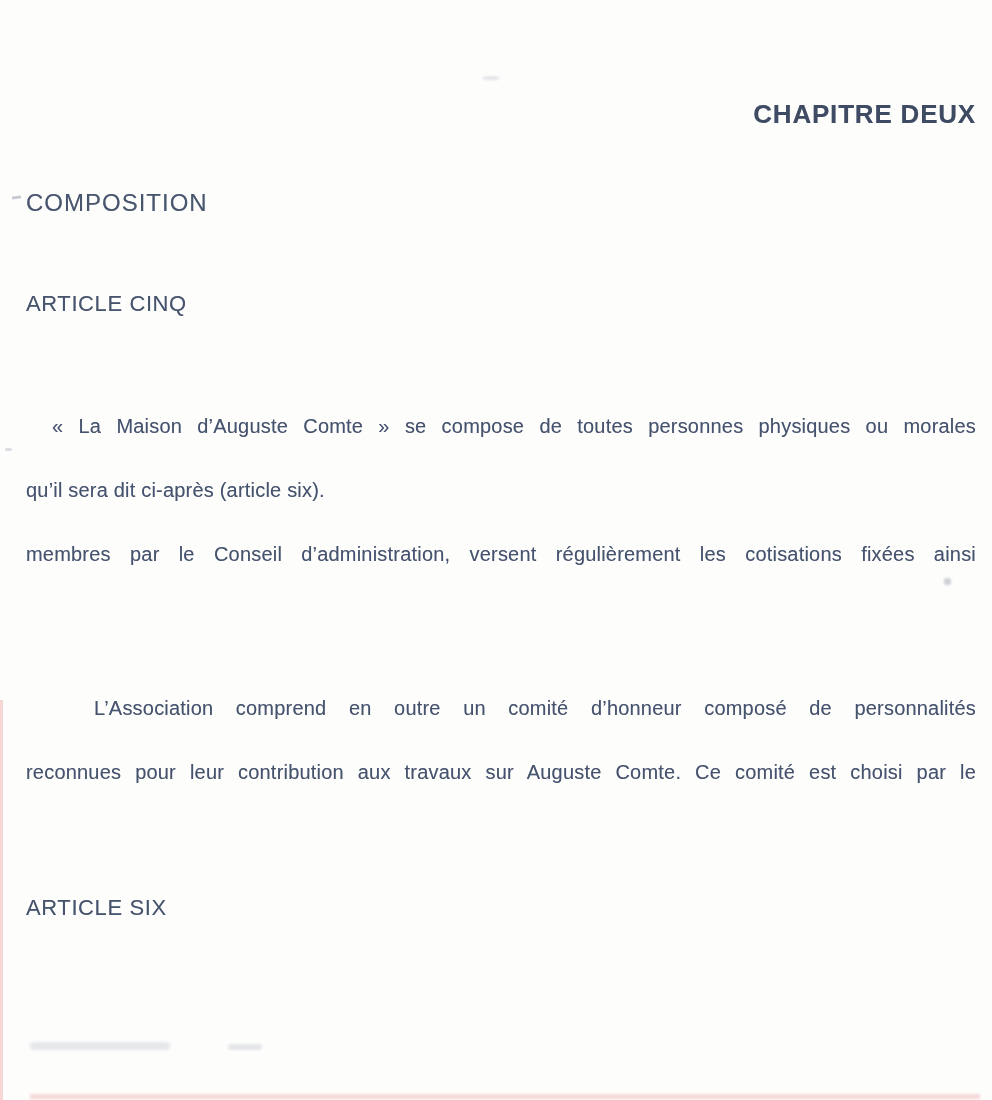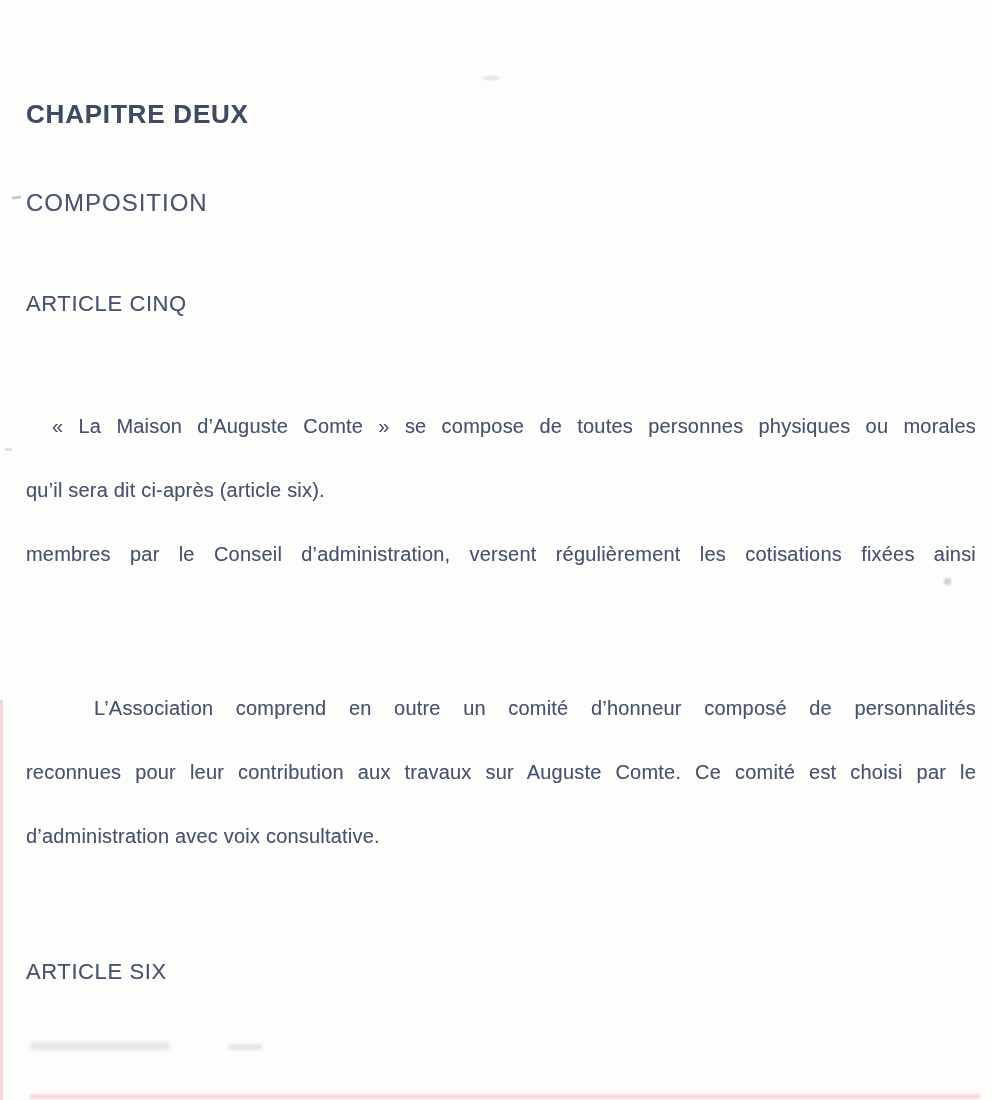--- a/index.html
+++ b/index.html
@@ -12,21 +12,21 @@
   .page {
     position: relative;
     width: 992px; height: 1100px;
     box-sizing: border-box;
     padding: 0 16px 0 26px;
     color: #46536e;
     text-shadow: 0 0 0.6px rgba(70, 83, 110, 0.38);
     white-space: pre-wrap;
   }
   .chapter {
-    margin: 0; text-align: left;
+    margin: 0; text-align: right;
     font-size: 26px; line-height: 28px; font-weight: bold;
     letter-spacing: 0.8px; color: #3e4b63;
   }
   .chapter.c2 { padding-top: 46px; }
   .section {
     margin: 26px 0 0 0; text-align: left;
     font-size: 24px; line-height: 26px; font-weight: normal;
     letter-spacing: 1px; color: #49566f;
   }
   .article {
@@ -77,21 +77,20 @@
 
   <div class="para">
     <div class="line ind-sm">« La Maison d’Auguste Comte » se compose de toutes personnes physiques ou morales</div>
     <div class="line last">qu’il sera dit ci-après (article six).</div>
     <div class="line">membres par le Conseil d’administration, versent régulièrement les cotisations fixées ainsi</div>
   </div>
 
   <div class="para flush">
     <div class="line ind">L’Association comprend en outre un comité d’honneur composé de personnalités</div>
     <div class="line">reconnues pour leur contribution aux travaux sur Auguste Comte. Ce comité est choisi par le</div>
-    <div class="line last">d’administration avec voix consultative.</div>
   </div>
 
   <div class="article six">ARTICLE SIX</div>
 
   
 
   
   
 
   

